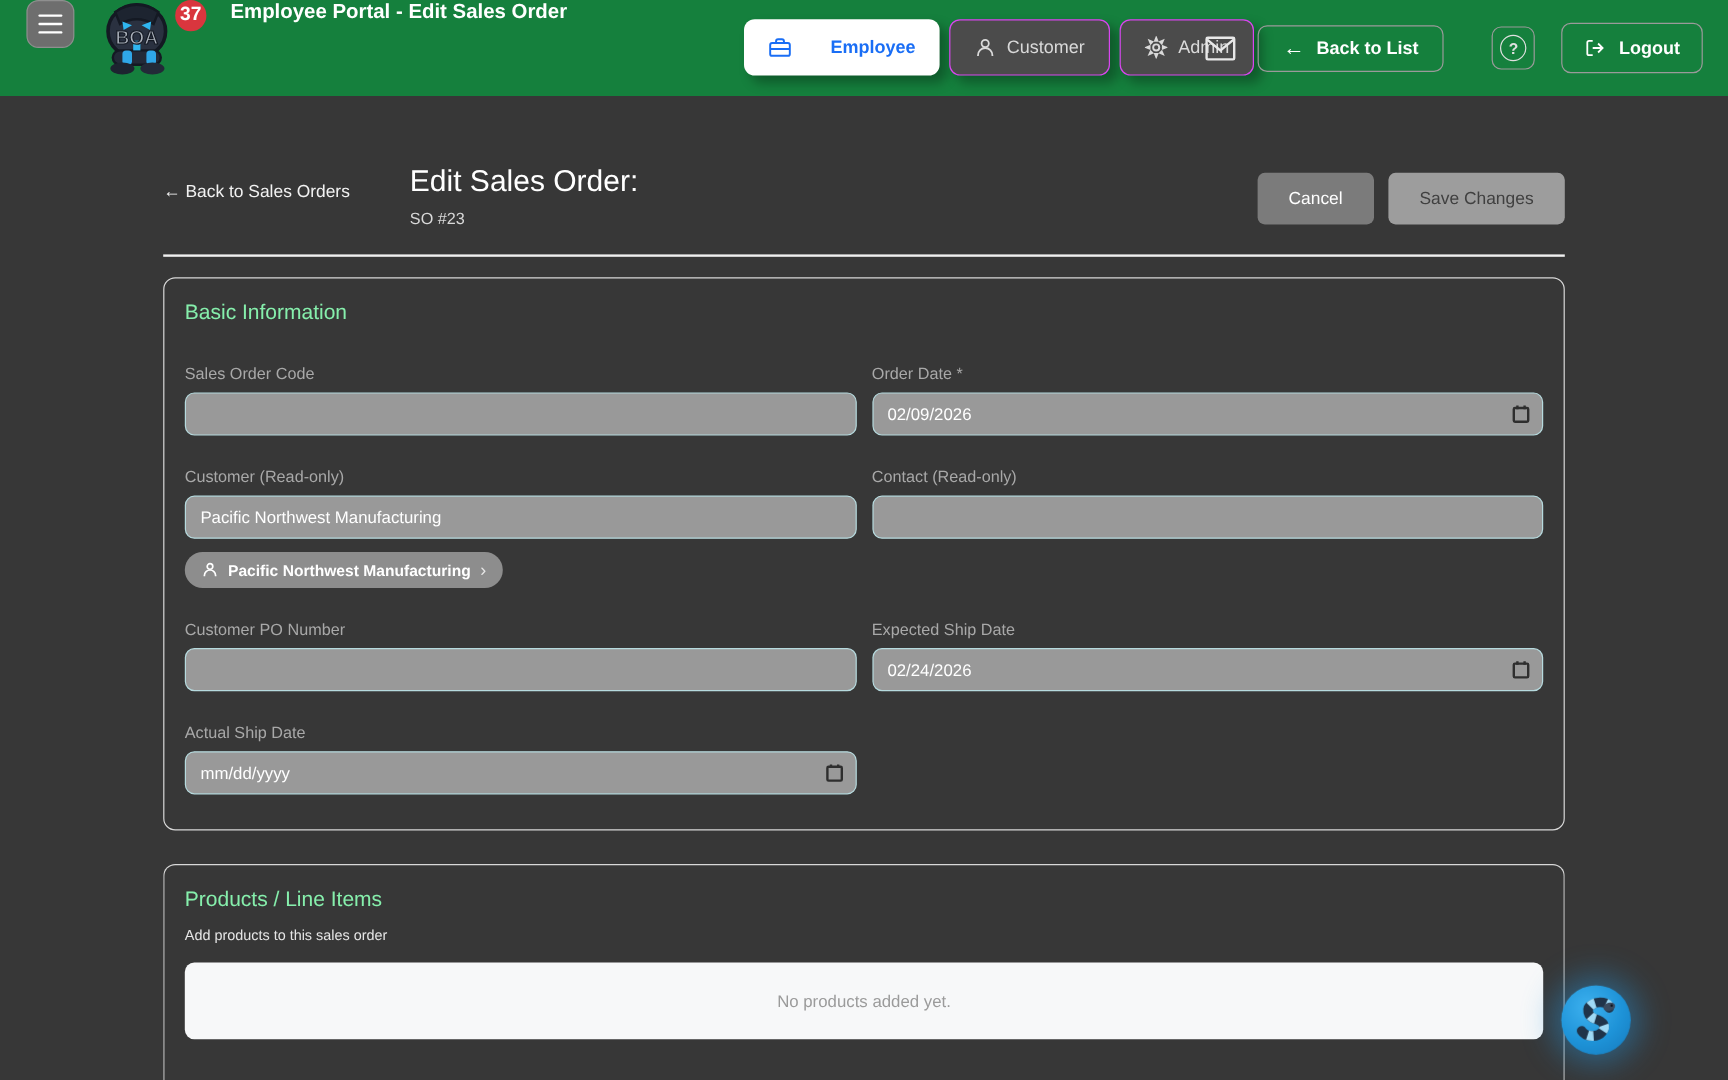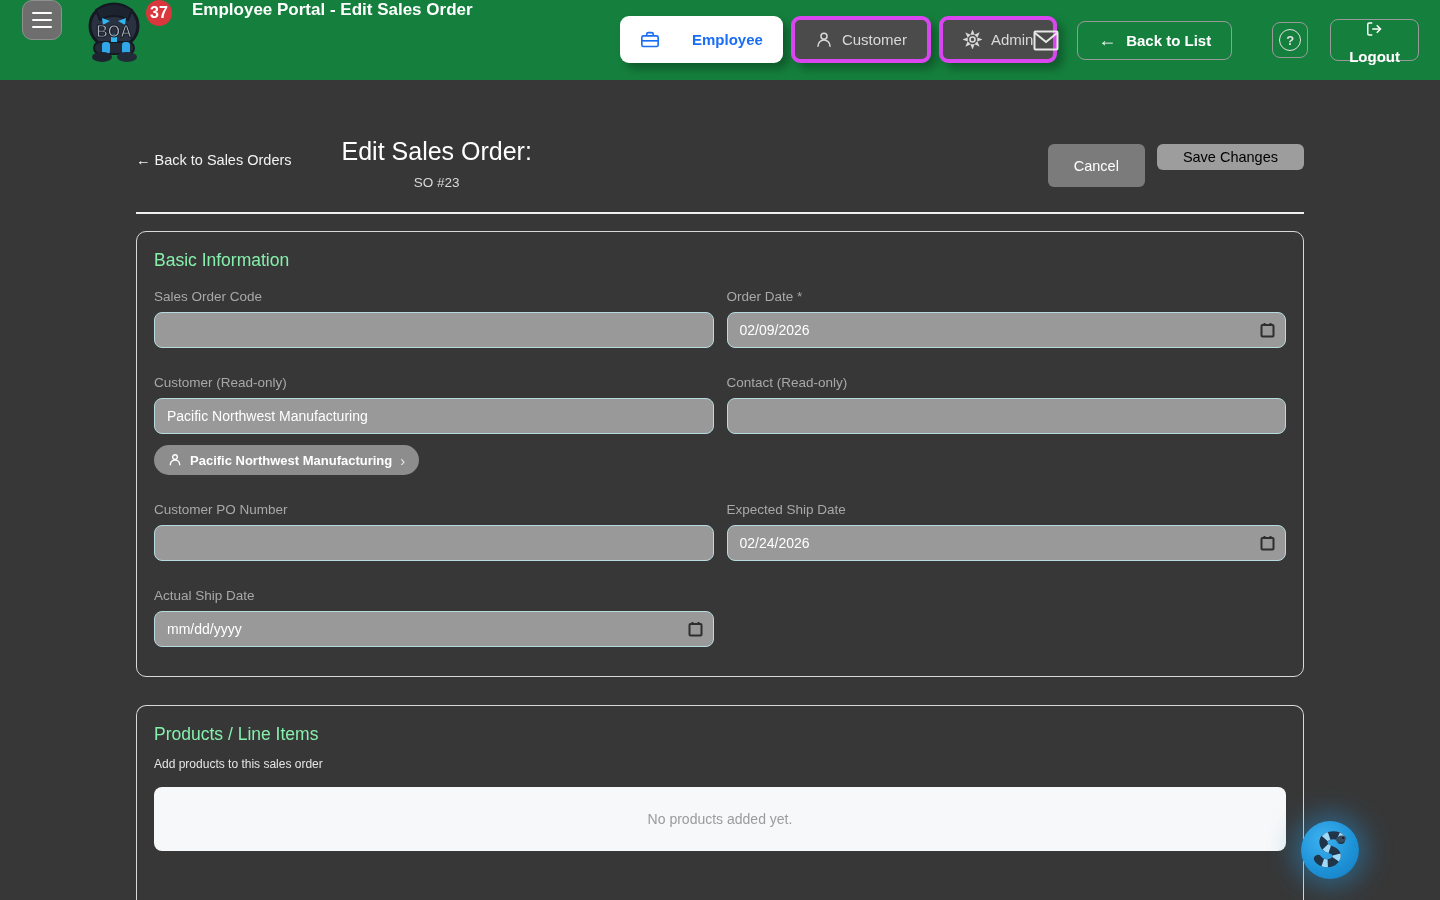--- a/index.html
+++ b/index.html
@@ -13,53 +13,53 @@
   .hamburger span { display:block; width:20px; height:2px; background:#fff; border-radius:1px; }
   .logo-wrap { margin-left:20px; flex:none; width:64px; height:64px; position:relative; }
   .badge { margin-left:0; margin-bottom:24px; min-width:26px; height:26px; background:#d9363e; border-radius:50%;
     color:#fff; font-size:16px; font-weight:bold; display:flex; align-items:center; justify-content:center; flex:none; }
   .app-title { margin-left:20px; color:#fff; font-size:17px; font-weight:bold; white-space:nowrap; }
 
   .tabs { position:absolute; left:620px; top:16px; display:flex; gap:8px; }
   .tab { display:flex; align-items:center; gap:9px; height:47px; padding:0 20px; border-radius:9px;
     font-size:15px; cursor:pointer; box-shadow:6px 6px 10px rgba(0,0,0,0.30); }
   .tab.active { background:#ffffff; color:#1a6ef5; font-weight:bold;gap:32px; }
-  .tab.inactive { background:#4b4b4b; border:4px solid #d946ef; color:#d9d9d9; }
+  .tab.inactive { background:#4b4b4b; border:1px solid #d946ef; color:#d9d9d9; }
   .tab svg { flex:none; }
 
   .header-right { position:absolute; right:21px; top:0; height:80px; display:flex; align-items:center; }
   .mail-icon { margin-right:18px; display:flex; cursor:pointer; }
   .hbtn { display:flex; align-items:center; gap:10px; border:1px solid #9a9a9a; border-radius:8px;
     background:transparent; color:#fff; font-weight:bold; font-size:15px; cursor:pointer; }
   .btn-backlist { height:39px; padding:0 20px; margin-right:40px; }
   .btn-help { width:36px; height:36px; justify-content:center; padding:0; margin-right:22px; font-size:15px; }
   .help-circle { width:22px; height:22px; border:1.5px solid #e0e0e0; border-radius:50%; color:#e0e0e0;
     display:flex; align-items:center; justify-content:center; font-size:13px; font-weight:bold; }
-  .btn-logout { height:42px; padding:0 18px;flex-direction:column; }
+  .btn-logout { height:42px; padding:0 18px; }
 
   
   .content { width:1168px; margin:0 auto; }
   .page-head { display:flex; align-items:flex-start; margin-top:57px; }
   .back-link { color:#f2f2f2; font-size:14.5px; margin-top:15px; cursor:pointer; white-space:nowrap; }
   .title-block { margin-left:50px; }
   .page-title { color:#fff; font-size:25px; }
-  .page-subtitle { color:#d8d8d8; font-size:13.5px; margin-top:9px;text-align:center; }
+  .page-subtitle { color:#d8d8d8; font-size:13.5px; margin-top:9px; }
   .head-actions { margin-left:auto; display:flex; gap:12px; margin-top:7px; }
   .btn-cancel { background:#7b7b7b; border:none; border-radius:6px; color:#fff; font-size:14.5px;
     padding:0 26px; height:43px; cursor:pointer; }
-  .btn-save { background:#9d9d9d; border:none; border-radius:6px; color:#000000; font-size:14.5px;
-    padding:0 26px; height:26px; cursor:pointer; }
+  .btn-save { background:#9d9d9d; border:none; border-radius:6px; color:#404040; font-size:14.5px;
+    padding:0 26px; height:43px; cursor:pointer; }
   .divider { height:2px; background:#f0f0f0; margin-top:22px; }
 
   
   .card { border:1px solid #d8d8d8; border-radius:10px; margin-top:17px; padding:18px 17px 29px 17px; }
   .card-title { color:#86efac; font-size:17.5px; font-weight:normal; }
   .card-sub { color:#e6e6e6; font-size:12px; margin-top:12px; }
 
-  .fgrid { display:grid; grid-template-columns:1fr 1fr; column-gap:13px; row-gap:27px; margin-top:18px; }
+  .fgrid { display:grid; grid-template-columns:1fr 1fr; column-gap:13px; row-gap:27px; margin-top:33px; }
   .field label { display:block; color:#a8a8a8; font-size:13.5px; margin-bottom:8px; }
   .inwrap { position:relative; }
   .tin { width:100%; height:36px; background:#999999; border:1.5px solid #b6dade; border-radius:8px;
     color:#fff; font-size:14px; padding:0 12px; font-family:"Liberation Sans", sans-serif; outline:none; }
   .tin::placeholder { color:#fff; opacity:1; }
   .cal { position:absolute; right:11px; top:50%; transform:translateY(-50%); pointer-events:auto; cursor:pointer; display:flex; }
 
   .chip { margin-top:11px; display:inline-flex; align-items:center; gap:8px; height:30px; padding:0 14px;
     background:#8d8d8d; border:none; border-radius:16px; color:#fff; font-size:13px; font-weight:bold; cursor:pointer;
     font-family:"Liberation Sans", sans-serif; }

